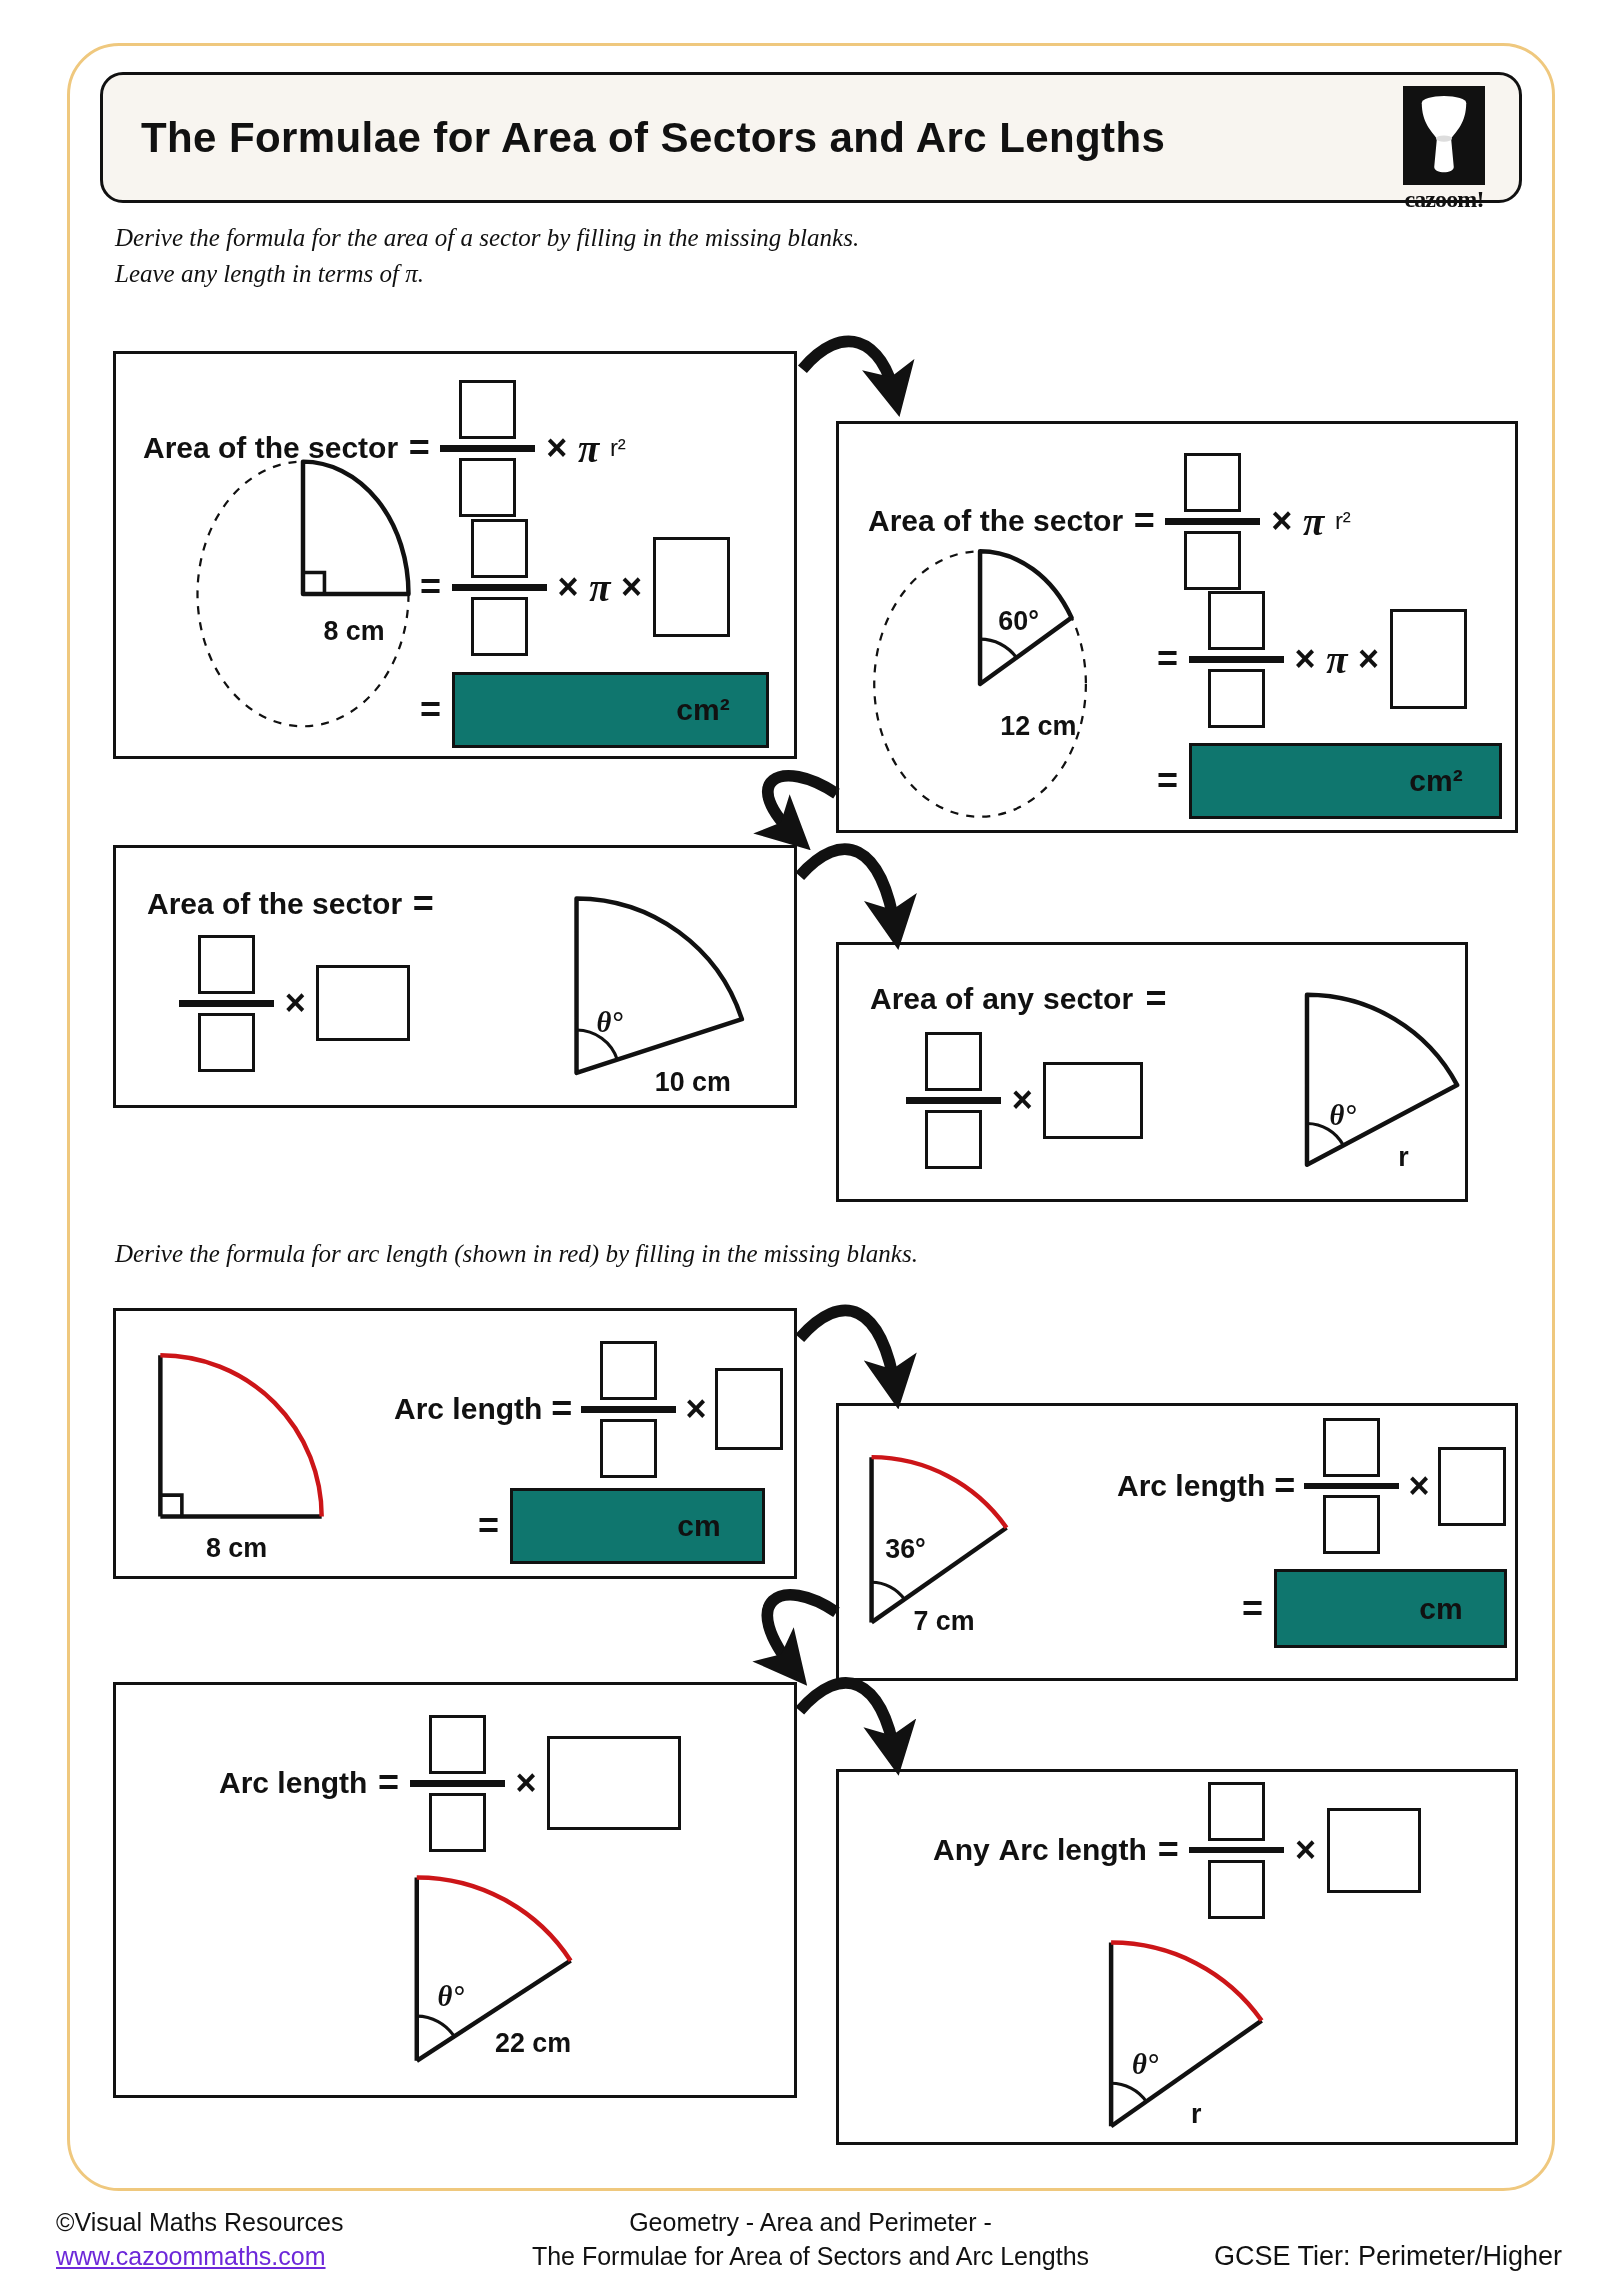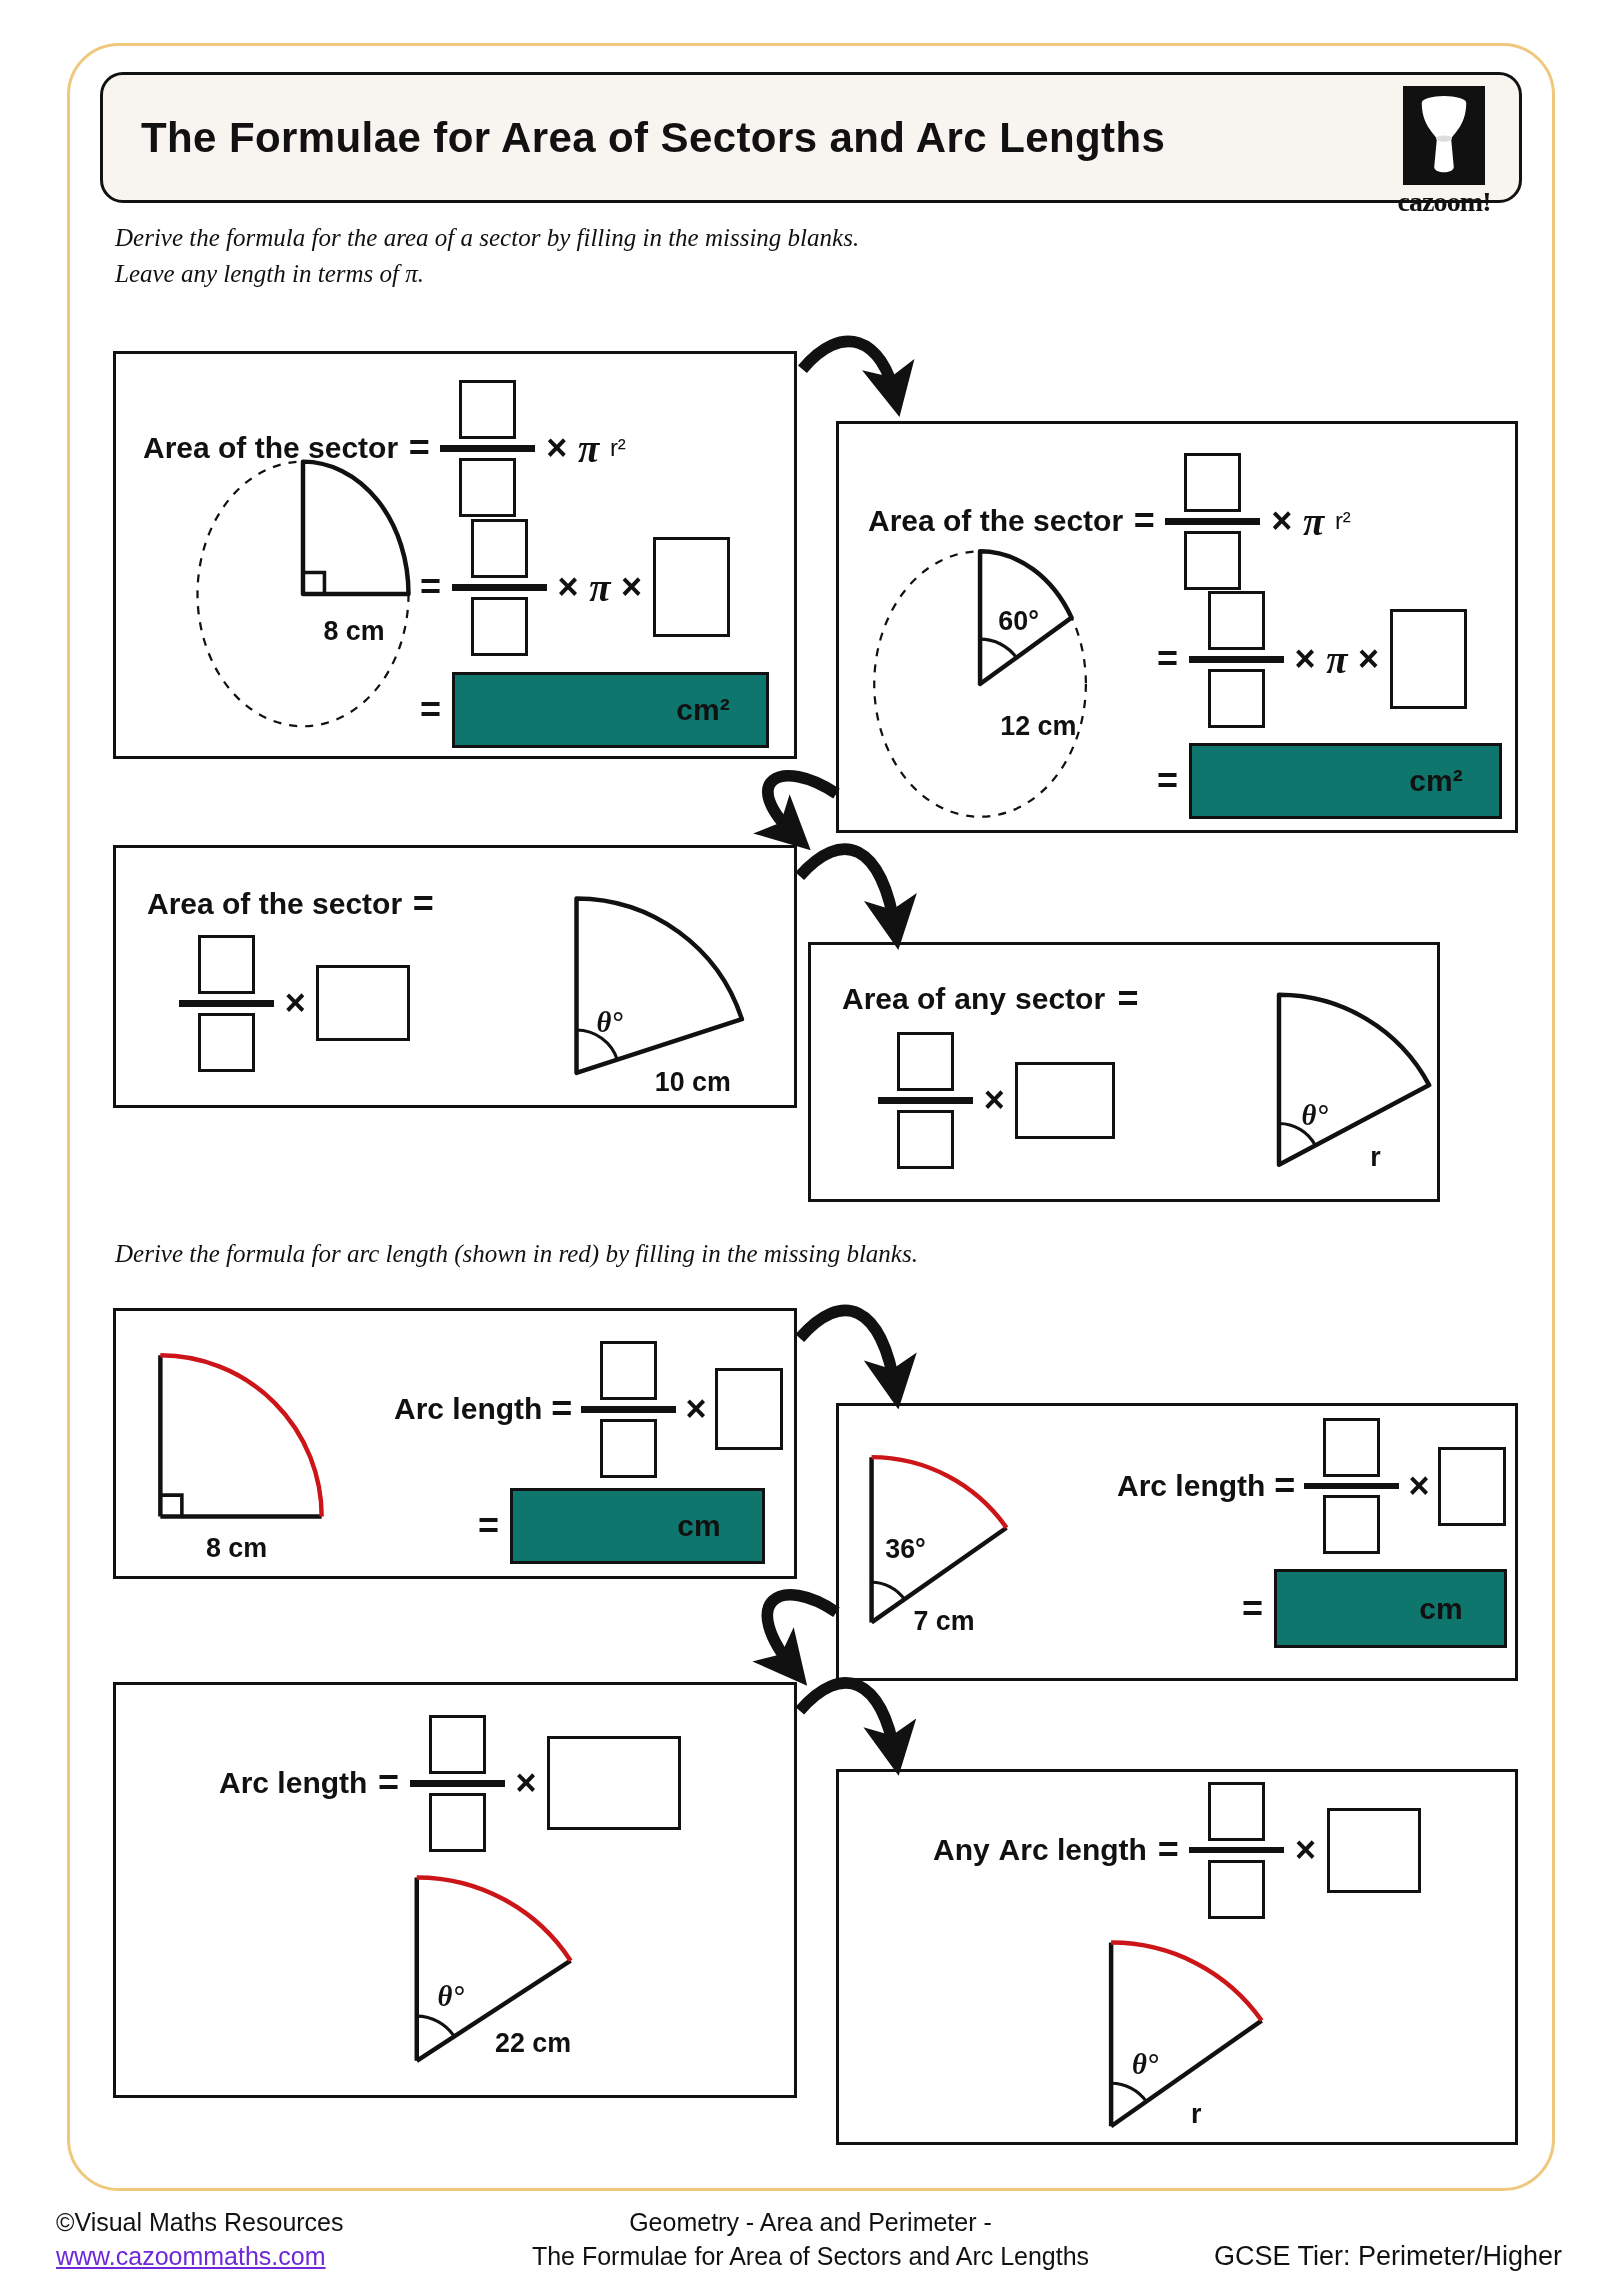--- a/index.html
+++ b/index.html
@@ -7,21 +7,21 @@
         font-family:"Liberation Sans",sans-serif;color:#111;}
   .gold-frame{position:absolute;left:67px;top:43px;width:1488px;height:2148px;
         border:3.6px solid #EFC87E;border-radius:52px;box-sizing:border-box;}
   
   .titlebox{position:absolute;left:100px;top:72px;width:1422px;height:131px;background:#F8F5F0;
         border:3.6px solid #111;border-radius:23px;box-sizing:border-box;}
   .title-text{position:absolute;left:38px;top:50%;transform:translateY(-50%);
         font-size:42px;font-weight:bold;letter-spacing:0.4px;white-space:nowrap;}
   .logo{position:absolute;right:23px;top:10.7px;width:104px;text-align:center;}
   .logo-mark{width:82px;height:99px;background:#111;margin:0 auto;display:flex;align-items:center;justify-content:center;}
-  .logo-text{font-family:"Liberation Serif",serif;font-weight:bold;font-size:28px;letter-spacing:-0.9px;margin-top:0.9px;}
+  .logo-text{font-family:"Liberation Serif",serif;font-weight:bold;font-size:24px;letter-spacing:-0.9px;margin-top:0.9px;}
   
   .inst{position:absolute;font-family:"Liberation Serif",serif;font-style:italic;font-size:25px;line-height:1.42;}
   
   .panel{position:absolute;border:3.6px solid #111;background:#fff;box-sizing:border-box;}
   .row{position:absolute;display:flex;align-items:center;gap:10.7px;}
   .row.tight{gap:9px;}
   .lbl{font-weight:bold;font-size:30px;white-space:nowrap;}
   .op{font-weight:bold;font-size:36px;line-height:1;}
   .pi{font-family:"Liberation Serif",serif;font-style:italic;font-weight:bold;font-size:39px;line-height:1;}
   .rsq{font-weight:normal;font-size:24px;}
@@ -161,21 +161,21 @@
       <span class="blank" style="width:94px;height:76px;"></span>
     </div>
     <svg class="dia" style="left:411px;top:30px;" width="251" height="219" viewBox="0 0 280 245">
       <path d="M55,218 L55,23 A195,195 0 0 1 240,158 Z" fill="#fff" stroke="#111" stroke-width="5" stroke-linejoin="round"></path>
       <path d="M55,170 A48,48 0 0 1 100.6,203.2" fill="none" stroke="#111" stroke-width="3.5"></path>
       <text class="th" x="92" y="172" text-anchor="middle">θ°</text>
       <text x="185" y="238" text-anchor="middle">10 cm</text>
     </svg>
   </div>
 
-  <div class="panel" style="left:808px;top:942px;width:632px;height:260px;text-align:center;">
+  <div class="panel" style="left:836px;top:942px;width:632px;height:260px;text-align:center;">
     <div class="row" style="left:31px;top:36px;gap:0;">
       <span class="lbl sp">Area of</span>
       <span class="lbl sp u">any</span>
       <span class="lbl" style="margin-right:12.5px;">sector</span>
       <span class="op">=</span>
     </div>
     <div class="row" style="left:67px;top:87px;">
       <span class="frac">
         <span class="fbox"></span>
         <span class="bar"></span>

